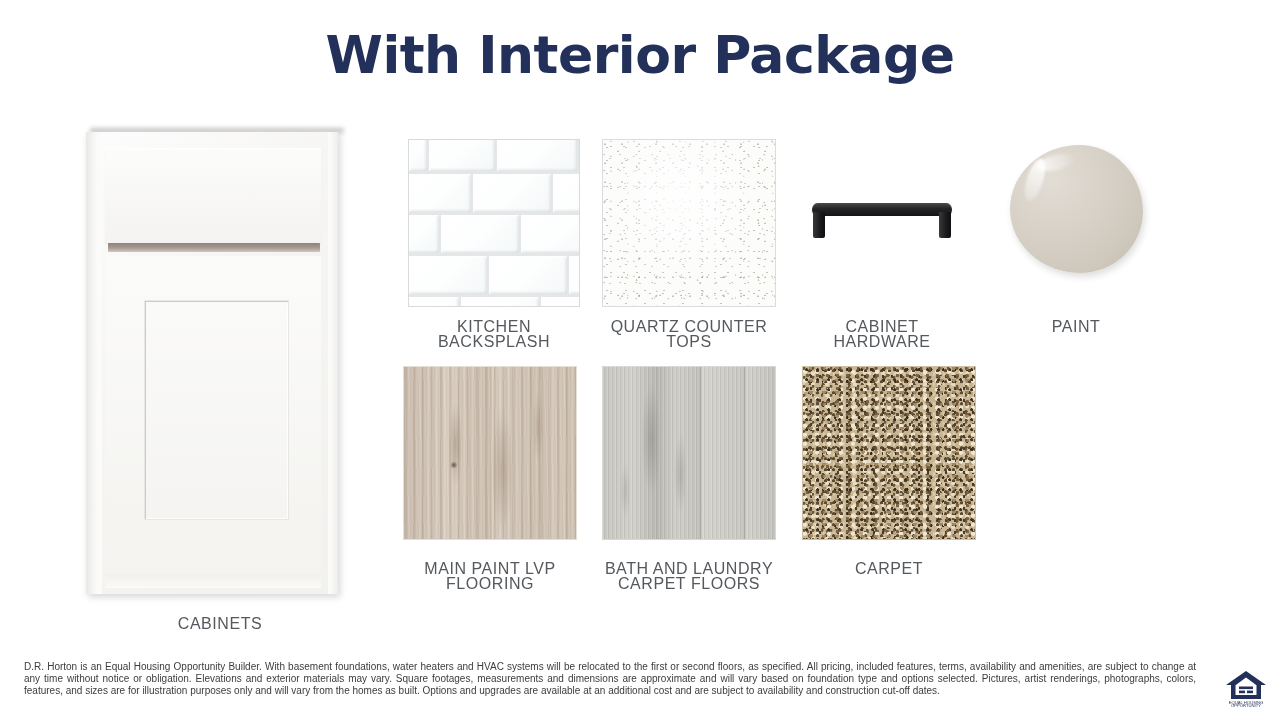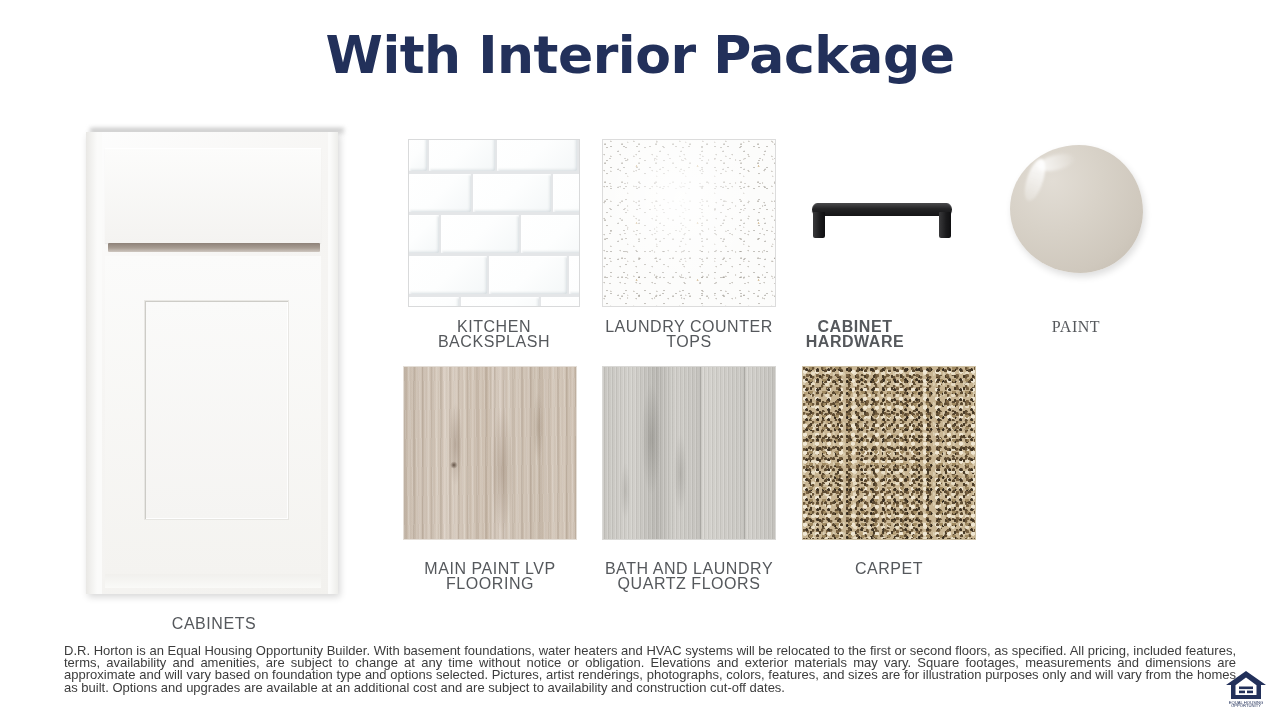--- a/index.html
+++ b/index.html
@@ -289,28 +289,27 @@
     background-size:
       9px 9px, 11px 10px, 13px 12px, 8px 11px, 12px 9px, 10px 13px,
       14px 11px, 9px 12px, 11px 14px, 13px 9px, 10px 10px, 12px 12px;
     border: 1px solid #cfc1a4;
   }
 
   
   .disclaimer {
     position: absolute;
     left: 24px;
-    top: 645px;
+    top: 661px;
     width: 1172px;
-    font-size: 13px;
+    font-size: 10px;
     line-height: 12.2px;
     color: #3c3c3c;
     text-align: justify;
     font-family: "Liberation Sans", sans-serif;
-    margin-left: 40px;
   }
 
   
   .eho-logo {
     position: absolute;
     right: 12px;
     top: 668px;
     width: 44px;
     height: 40px;
   }
@@ -326,21 +325,21 @@
     <div class="cab-left-edge"></div>
     <div class="cab-right-edge"></div>
     <div class="cab-drawer"></div>
     <div class="cab-reveal"></div>
     <div class="cab-door">
       <div class="cab-door-inner"></div>
     </div>
     <div class="cab-bottom-rail"></div>
   </div>
 </div>
-<div class="swatch-label" style="left:134px; top:616px; width:160px;">CABINETS</div>
+<div class="swatch-label" style="left:140px; top:616px; width:160px;">CABINETS</div>
 
 <div class="tile-swatch">
 
   <div class="tile-row" style="top:-8px;">
     <div class="tile" style="left:42px;  width:18px;"></div>
     <div class="tile" style="left:62px;  width:66px;"></div>
     <div class="tile" style="left:130px; width:80px;"></div>
     <div class="tile" style="left:212px; width:40px;"></div>
   </div>
   <div class="tile-row" style="top:33px;">
@@ -362,45 +361,45 @@
     <div class="tile" style="left:42px;  width:50px;"></div>
     <div class="tile" style="left:94px;  width:78px;"></div>
     <div class="tile" style="left:174px; width:78px;"></div>
   </div>
 </div>
 <div class="swatch-label" style="left:408px; top:319px; width:172px;">KITCHEN BACKSPLASH</div>
 
 <div class="quartz-swatch">
   <div class="quartz-sheen"></div>
 </div>
-<div class="swatch-label" style="left:602px; top:319px; width:174px;">LAUNDRY COUNTER TOPS</div>
+<div class="swatch-label" style="left:602px; top:319px; width:174px;">QUARTZ COUNTER TOPS</div>
 
 <div class="pull-wrap">
   <div class="pull-bar"></div>
   <div class="pull-leg left"></div>
   <div class="pull-leg right"></div>
 </div>
-<div class="swatch-label" style="left:768px; top:319px; width:174px;font-weight:bold;">CABINET HARDWARE</div>
+<div class="swatch-label" style="left:795px; top:319px; width:174px;">CABINET HARDWARE</div>
 
 <div class="paint-blob">
   <div class="paint-gloss"></div>
   <div class="paint-gloss2"></div>
 </div>
-<div class="swatch-label" style="left:996px; top:319px; width:160px;font-family:Liberation Serif, serif;">PAINT</div>
+<div class="swatch-label" style="left:996px; top:319px; width:160px;">PAINT</div>
 
 <div class="floor-swatch lvp-swatch">
   <div class="lvp-grain"></div>
 </div>
 <div class="swatch-label" style="left:390px; top:561px; width:200px;">MAIN PAINT LVP FLOORING</div>
 
 <div class="floor-swatch vinyl-swatch">
   <div class="vinyl-grain"></div>
 </div>
 <div class="swatch-label" style="left:600px; top:561px; width:178px;text-align:center;">BATH AND LAUNDRY</div>
-<div class="swatch-label" style="left:600px; top:576px; width:178px;">QUARTZ FLOORS</div>
+<div class="swatch-label" style="left:600px; top:576px; width:178px;">CARPET FLOORS</div>
 
 <div class="floor-swatch carpet-swatch"></div>
 <div class="swatch-label" style="left:802px; top:561px; width:174px;">CARPET</div>
 
 <div class="disclaimer">D.R. Horton is an Equal Housing Opportunity Builder. With basement foundations, water heaters and HVAC systems will be relocated to the first or second floors, as specified. All pricing, included features, terms, availability and amenities, are subject to change at any time without notice or obligation. Elevations and exterior materials may vary. Square footages, measurements and dimensions are approximate and will vary based on foundation type and options selected. Pictures, artist renderings, photographs, colors, features, and sizes are for illustration purposes only and will vary from the homes as built. Options and upgrades are available at an additional cost and are subject to availability and construction cut-off dates.</div>
 
 <div class="eho-logo">
   <svg viewBox="0 0 44 40" width="44" height="40" aria-hidden="true">
     <g fill="#22305a">
 

